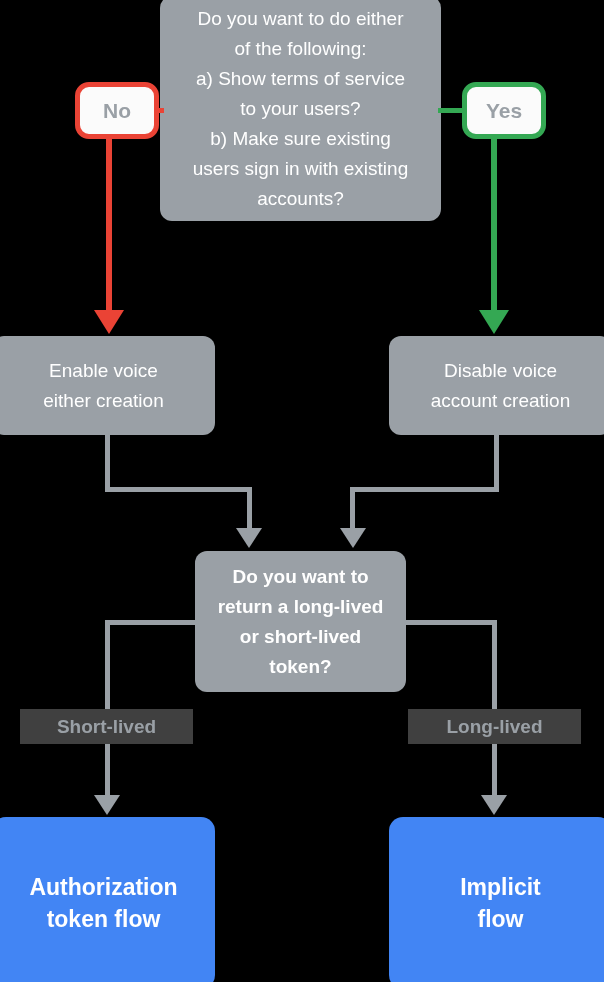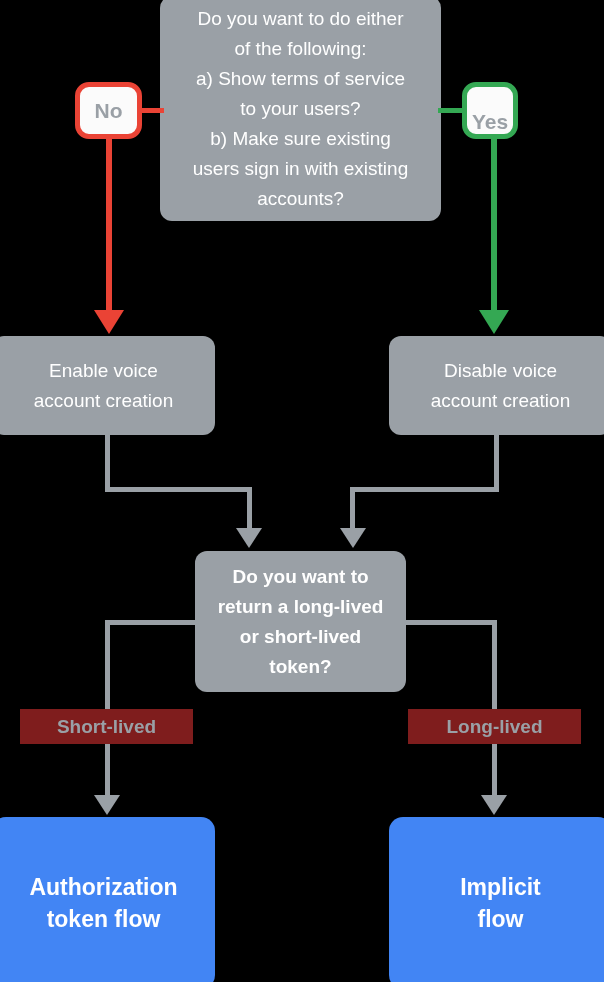--- a/index.html
+++ b/index.html
@@ -78,21 +78,21 @@
   .arrow-red   { border-left-width: 15px; border-right-width: 15px; border-top: 24px solid #ea4335; }
   .arrow-green { border-left-width: 15px; border-right-width: 15px; border-top: 24px solid #34a853; }
 
   
   .edge-label {
     position: absolute;
     box-sizing: border-box;
     display: flex;
     align-items: center;
     justify-content: center;
-    background: #7f1d1d;
+    background: #404040;
     color: #9aa0a6;
     font-size: 19px;
     font-weight: 700;
     z-index: 5;
   }
 </style>
 </head>
 <body>
 
 <div id="canvas">
@@ -103,37 +103,37 @@
 a) Show terms of service
 to your users?
 b) Make sure existing
 users sign in with existing
 accounts?</span>
   </div>
 
   <div class="seg seg-h seg-red" style="left:136px; top:108px; width:28px;"></div>
   <div class="seg seg-h seg-green" style="left:438px; top:108px; width:28px;"></div>
 
-  <div class="pill pill-no" style="left:75px; top:82px; width:67px; height:57px;">
+  <div class="pill pill-no" style="left:75px; top:82px; width:84px; height:57px;">
     <span>No</span>
   </div>
 
-  <div class="pill pill-yes" style="left:462px; top:82px; width:56px; height:57px;align-items:flex-end;">
+  <div class="pill pill-yes" style="left:462px; top:82px; width:84px; height:57px;">
     <span>Yes</span>
   </div>
 
   <div class="seg seg-v seg-red" style="left:106px; top:136px; width:6px; height:176px;"></div>
   <div class="arrow arrow-red" style="left:94px; top:310px;"></div>
 
   <div class="seg seg-v seg-green" style="left:491px; top:136px; width:6px; height:176px;"></div>
   <div class="arrow arrow-green" style="left:479px; top:310px;"></div>
 
   <div class="node node-gray" style="left:-8px; top:336px; width:223px; height:99px;">
     <span class="node-text">Enable voice
-account creation</span>
+either creation</span>
   </div>
 
   <div class="node node-gray" style="left:389px; top:336px; width:223px; height:99px;">
     <span class="node-text">Disable voice
 account creation</span>
   </div>
 
   <div class="seg seg-v seg-gray" style="left:105px; top:433px; width:5px; height:57px;"></div>
   <div class="seg seg-h seg-gray" style="left:105px; top:487px; width:147px;"></div>
   <div class="seg seg-v seg-gray" style="left:247px; top:487px; width:5px; height:44px;"></div>

